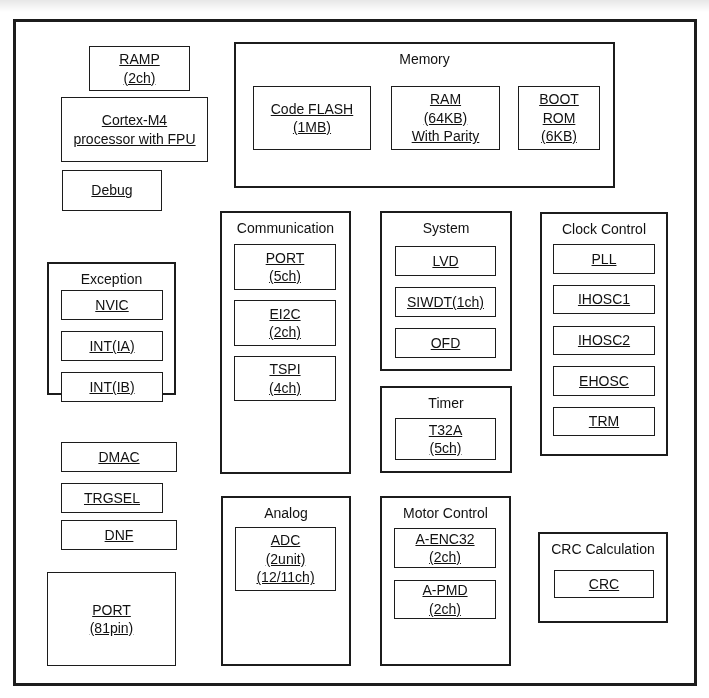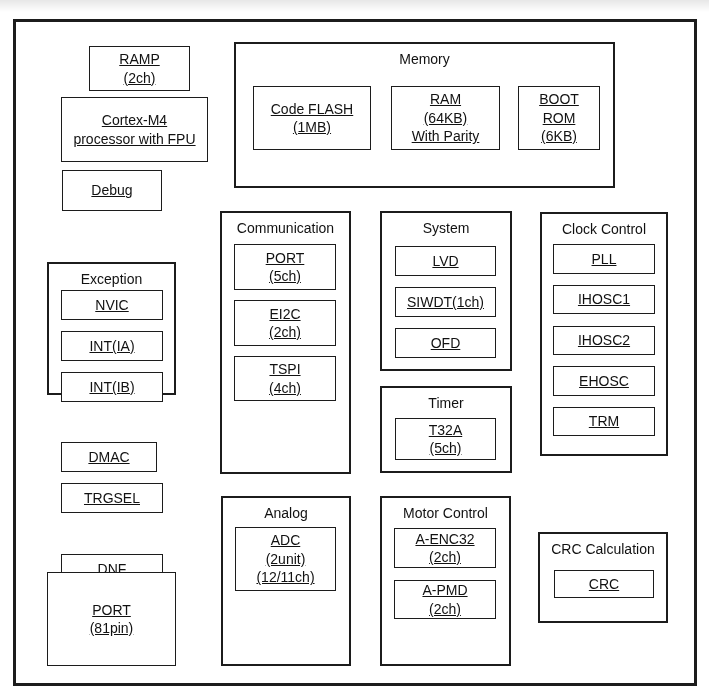--- a/index.html
+++ b/index.html
@@ -75,25 +75,25 @@
 
     <div class="blk" style="left:46px; top:148px; width:100px; height:41px">Debug</div>
 
     <div class="grp" style="left:31px; top:240px; width:129px; height:133px">
       <div class="grp-title">Exception</div>
       <div class="blk" style="left:12px; top:26px; width:102px; height:30px">NVIC</div>
       <div class="blk" style="left:12px; top:67px; width:102px; height:30px">INT(IA)</div>
       <div class="blk" style="left:12px; top:108px; width:102px; height:30px">INT(IB)</div>
     </div>
 
-    <div class="blk" style="left:45px; top:420px; width:96px; height:30px">DMAC</div>
+    <div class="blk" style="left:45px; top:420px; width:116px; height:30px">DMAC</div>
 
     <div class="blk" style="left:45px; top:461px; width:102px; height:30px">TRGSEL</div>
 
-    <div class="blk" style="left:45px; top:532px; width:102px; height:30px">DNF</div>
+    <div class="blk" style="left:45px; top:498px; width:116px; height:30px">DNF</div>
 
     <div class="blk" style="left:31px; top:550px; width:129px; height:94px">PORT
 (81pin)</div>
 
     <div class="grp" style="left:218px; top:20px; width:381px; height:146px">
       <div class="grp-title">Memory</div>
       <div class="blk" style="left:17px; top:42px; width:118px; height:64px">Code FLASH
 (1MB)</div>
       <div class="blk" style="left:155px; top:42px; width:109px; height:64px">RAM
 (64KB)

